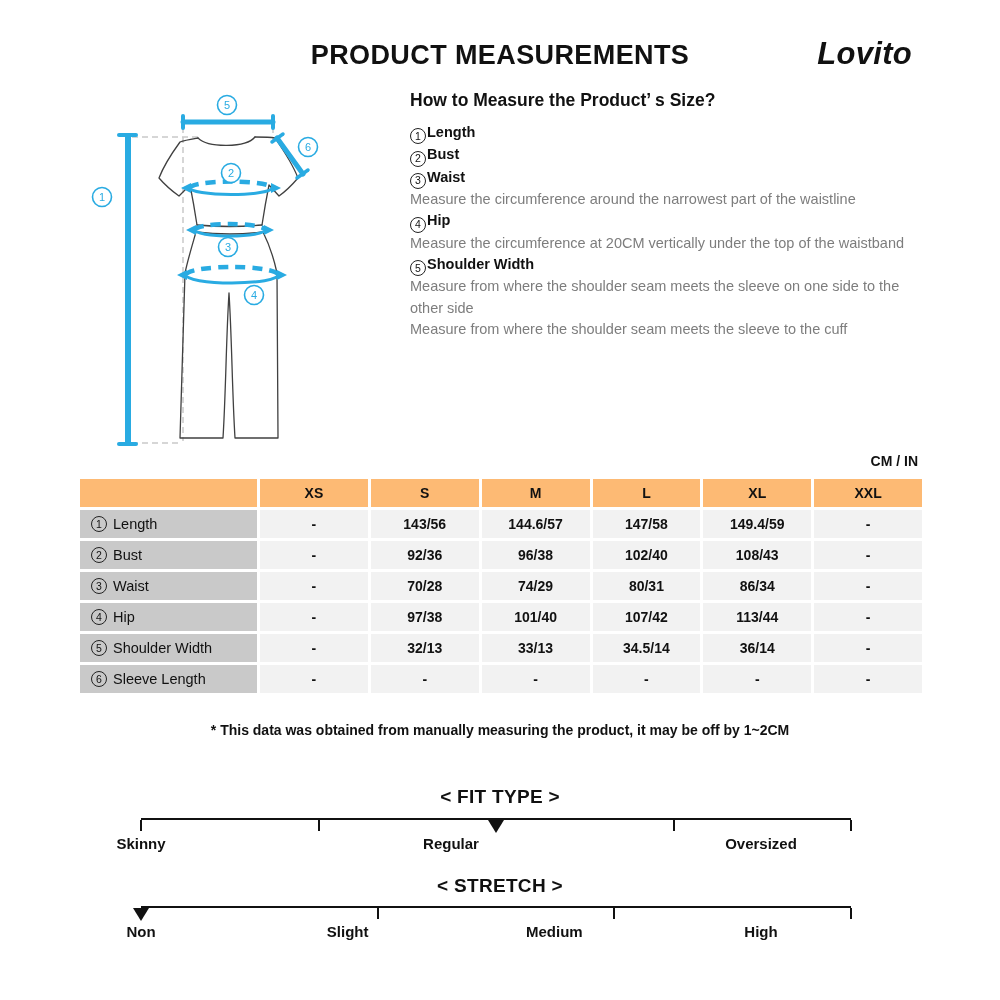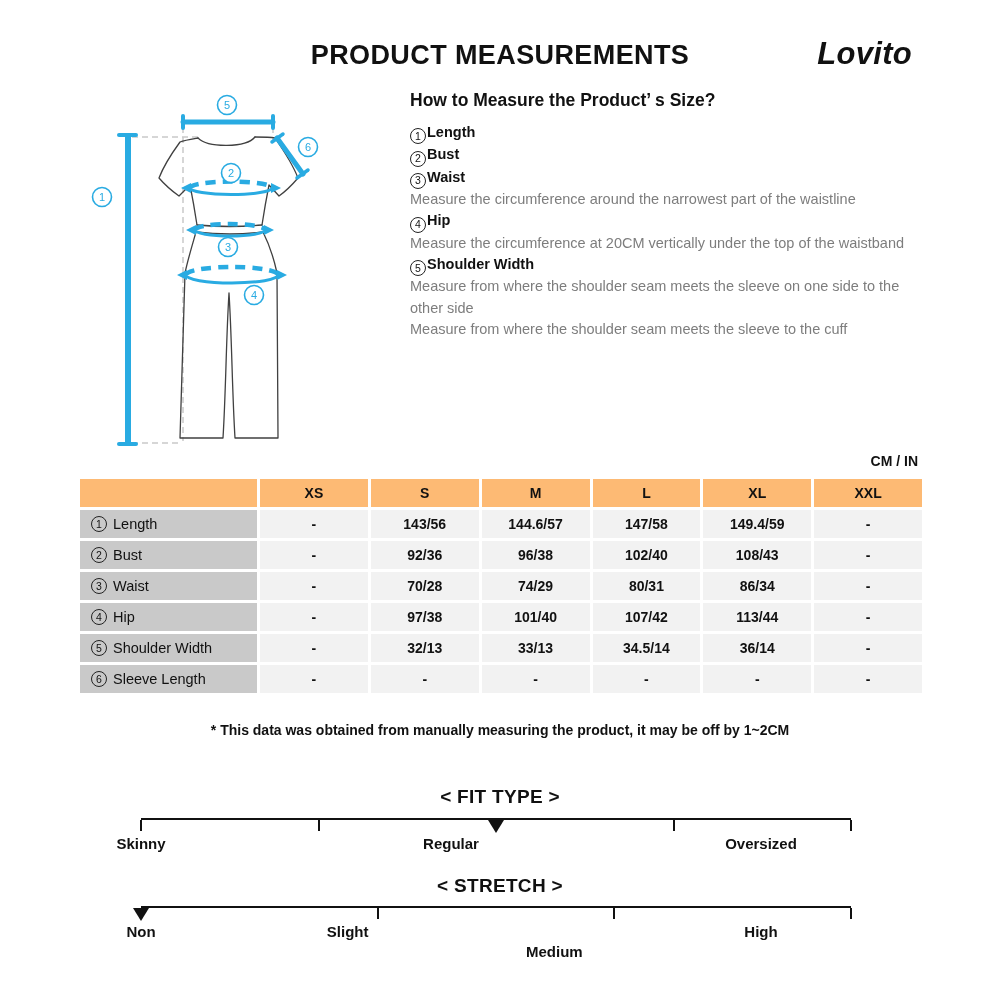--- a/index.html
+++ b/index.html
@@ -234,15 +234,15 @@
 <div class="abs scale" id="stretch-scale">
     <div class="tick" style="left: 0%;"></div>
     <div class="tick" style="left: 33.3333%;"></div>
     <div class="tick" style="left: 66.6667%;"></div>
     <div class="tick" style="left: 100%;"></div>
     <div class="marker" style="left: 0%;"></div>
   </div>
 <div class="abs scale-labels" id="stretch-labels">
     <span style="left: 0%;">Non</span>
     <span style="left: 33.3333%;">Slight</span>
-    <span style="left: 66.6667%; margin-top: 20px;">Medium</span>
+    <span style="left: 66.6667%;">Medium</span>
     <span style="left: 100%;">High</span>
   </div>
 
 </body></html>

